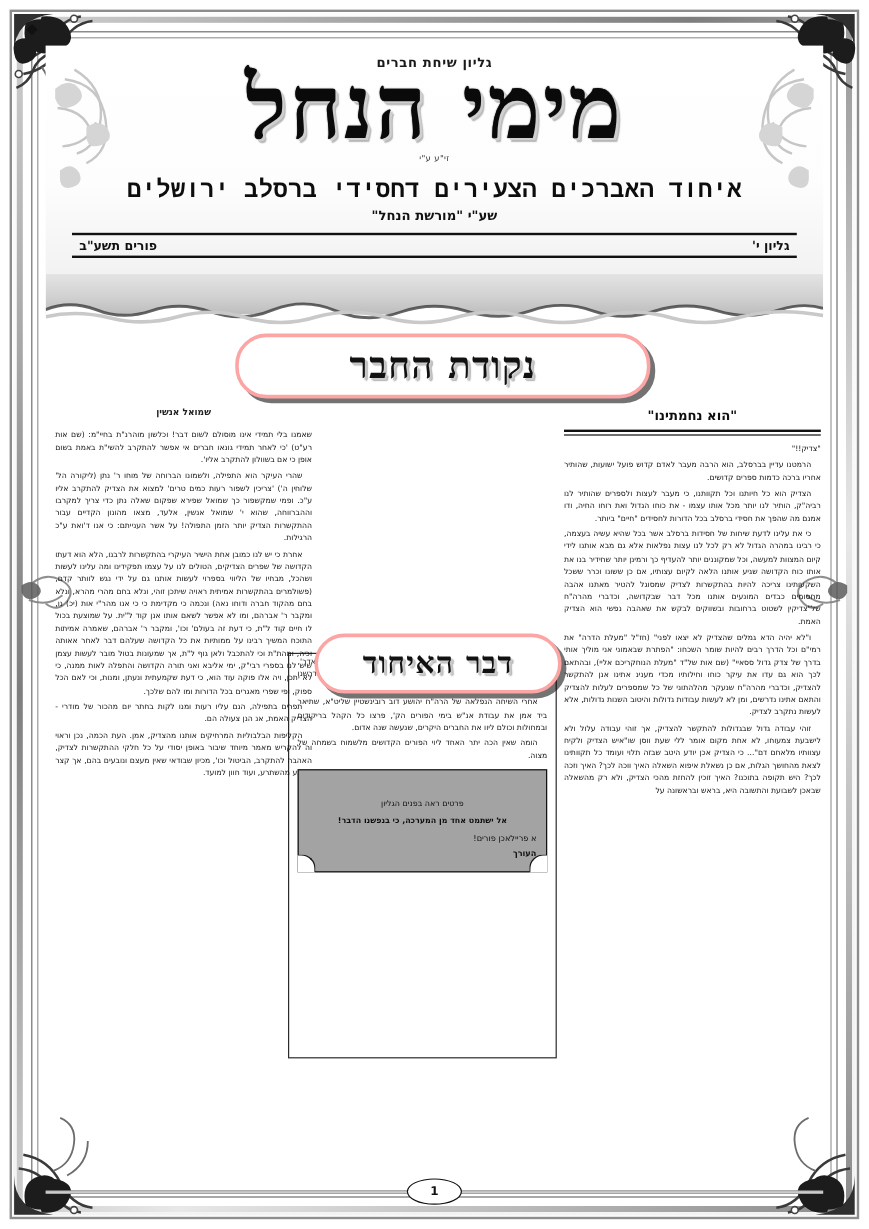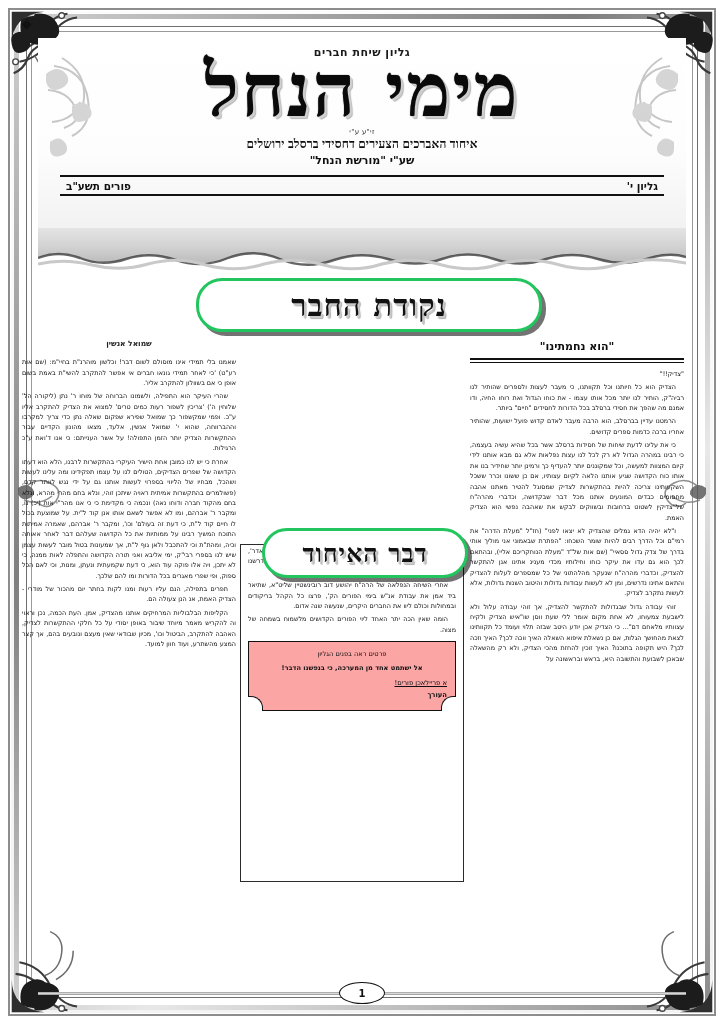--- a/index.html
+++ b/index.html
@@ -74,23 +74,23 @@
     text-shadow:
        2px 2px 0 #cfcfcf,
        3px 3px 1px rgba(0,0,0,.28),
        0 0 1px #000;
     display:inline-block;
   }
   .tiny-abbr{
     text-align:center;font-size:7px;color:#333;margin-top:2px;letter-spacing:.3px;
   }
   .org-line{
-    text-align:center;font-size:12px;font-weight:700;color:#0d0d0d;
-    margin-top:1px;letter-spacing:.2px;
-    font-family:Liberation Serif, serif;
+    text-align:center;font-size:20px;font-weight:700;color:#0d0d0d;
+    margin-top:12px;letter-spacing:.2px;
+    font-family:Liberation Mono, monospace;
   }
   .org-sub{
     text-align:center;font-size:11px;font-weight:700;color:#111;margin-top:2px;
   }
   .issue-bar{
     margin:8px 22px 0 22px;
     border-top:2px solid #111;border-bottom:2px solid #111;
     height:17px;display:flex;align-items:center;justify-content:space-between;
     padding:0 6px;
   }
@@ -103,21 +103,21 @@
   #torn .grey{
     position:absolute;left:0;right:0;top:0;height:34px;
     background:linear-gradient(180deg,#e4e4e4 0%,#d2d2d2 55%,#bdbdbd 100%);
   }
   #torn svg{position:absolute;left:0;top:0;width:100%;height:58px;}
 
   
   .pill{
     position:absolute;
     background:#fff;
-    border:3px solid #22c55e;
+    border:3px solid #fca5a5;
     border-radius:26px;
     box-shadow:4px 4px 0 rgba(0,0,0,.55);
     display:flex;align-items:center;justify-content:center;
   }
   .pill span{
     font-family:"DejaVu Serif","Liberation Serif",serif;
     font-weight:700;color:#111;
     text-shadow:1.5px 1.5px 0 #c9c9c9, 2.5px 2.5px 1px rgba(0,0,0,.3);
     letter-spacing:1px;
   }
@@ -132,46 +132,46 @@
   }
   .col{
     position:absolute;top:0;bottom:0;
     font-family:"DejaVu Sans","Liberation Sans",sans-serif;
     font-size:6.4px;line-height:1.62;color:#0e0e0e;
     text-align:justify;
     direction:rtl;
   }
   #col-right{right:0;width:214px;}
   #col-mid{right:226px;width:212px;}
-  #col-left{right:448px;width:214px;}
+  #col-left{right:424px;width:214px;}
 
   .col p{margin:0 0 3px 0;text-indent:8px;}
   .col p.noind{text-indent:0;}
 
   .col-head{
     font-size:11px;font-weight:700;text-align:center;margin:0 0 2px 0;
     text-indent:0;
   }
   .rule-d{border-top:2px solid #111;border-bottom:1px solid #111;height:2px;margin:0 0 6px 0;}
   .byline{
     font-size:7.5px;font-weight:600;text-align:center;margin:0 0 7px 0;text-indent:0;
     color:#222;
   }
 
   
   #notebox{
     position:relative;
     border:1.2px solid #111;
-    padding:7px 8px 9px 8px;
+    padding:23px 8px 9px 8px;
     margin:6px 0 6px 0;
-    background:#fca5a5;
+    background:#a3a3a3;
   }
   #notebox .nb-line{font-size:6.6px;text-align:center;margin:0 0 3px 0;text-indent:0;}
   #notebox .nb-bold{font-weight:700;}
-  #notebox .nb-sign{font-size:6.8px;text-align:right;margin:5px 0 0 0;text-indent:0;text-decoration:underline;}
+  #notebox .nb-sign{font-size:6.8px;text-align:right;margin:5px 0 0 0;text-indent:0;}
   #notebox .nb-sign2{font-size:6.8px;font-weight:700;margin:1px 0 0 0;text-indent:0;}
   .nb-cut{position:absolute;width:14px;height:14px;background:#fff;}
   .nb-cut.bl{left:-1px;bottom:-1px;border-right:1.2px solid #111;border-top:1.2px solid #111;border-radius:0 12px 0 0;}
   .nb-cut.br{right:-1px;bottom:-1px;border-left:1.2px solid #111;border-top:1.2px solid #111;border-radius:12px 0 0 0;}
 
   
   #ihud-frame{
     position:absolute;left:-6px;top:206px;right:-6px;bottom:86px;
     border:1px solid #2b2b2b;pointer-events:none;
   }
@@ -365,22 +365,22 @@
   <div class="pill" id="pill-nekuda">
     <span>נקודת החבר</span>
   </div>
 
   <div id="cols">
 
     <div class="col" id="col-right">
       <div class="col-head">"הוא נחמתינו"</div>
       <div class="rule-d"></div>
       <p class="noind">"צדיק!!"</p>
+      <p>הרמטנו עדיין בברסלב, הוא הרבה מעבר לאדם קדוש פועל ישועות, שהותיר אחריו ברכה כדמות ספרים קדושים.</p>
       <p>הצדיק הוא כל חיותנו וכל תקוותנו, כי מעבר לעצות ולספרים שהותיר לנו רביה"ק, הותיר לנו יותר מכל אותו עצמו - את כוחו הגדול ואת רוחו החיה, ודו אמנם מה שהפך את חסידי ברסלב בכל הדורות לחסידים "חיים" ביותר.</p>
-      <p>הרמטנו עדיין בברסלב, הוא הרבה מעבר לאדם קדוש פועל ישועות, שהותיר אחריו ברכה כדמות ספרים קדושים.</p>
       <p>כי את עלינו לדעת שיחות של חסידות ברסלב אשר בכל שהיא עשיה בעצמה, כי רבינו במהרה הגדול לא רק לכל לנו עצות נפלאות אלא גם מבא אותנו לידי קיום המצוות למעשה, וכל שמקוננים יותר להעדיף כך ורמינן יותר שחידיר בנו את אותו כוח הקדושה שגיע אותנו הלאה לקיום עצותיו, אם כן ששונו וכרר ששכל השקעותינו צריכה להיות בהתקשרות לצדיק שמסוגל להטיר מאתנו אהבה מחסומים כבדים המונעים אותנו מכל דבר שבקדושה, וכדברי מהרה"ח של"צדיקין לשטוט ברחובות ובשווקים לבקש את שאהבה נפשי הוא הצדיק האמת.</p>
       <p>ו"לא יהיה הדא גמלים שהצדיק לא יצאו לפני" (חז"ל "מעלת הדרה" את רמי"ם וכל הדרך רבים להיות שומר השכחו: "הפתרת שבאמוני אני מוליך אותי בדרך של צדק גדול ססאיי" (שם אות של"ד "מעלת הנוחקריכם אליי), ובהתאם לכך הוא גם עדו את עיקר כוחו וחילותיו מכדי מענינ אתינו אנן להתקשר להצדיק, וכדברי מהרה"ח שנעקר מהלהתוני של כל שמספרים לעלות להצדיק והתאם אתינו נדרשים, ומן לא לעשות עבודות גדולות והיטוב השנות גדולות, אלא לעשות נתקרב לצדיק.</p>
       <p>זוהי עבודה גדול שבגדולות להתקשר להצדיק, אך זוהי עבודה עלול ולא לישבעת צמעוחו, לא אחת מקום אומר ללי שעת ווסן שו"איש הצדיק ולקיח עצוותיו מלאחם דם"... כי הצדיק אכן יודע היטב שבזה תלוי ועומד כל תקוותינו לצאת מהחושך הגלות, אם כן נשאלת איפוא השאלה האיך ווכה לכך? האיך וזכה לכך? היש תקופה בתוכנו? האיך זוכין להחזת מהכי הצדיק, ולא רק מהשאלה שבאכן לשבועת והתשובה היא, בראש ובראשונה על</p>
     </div>
 
     <div class="col" id="col-mid">
       <div style="height:200px"></div>
       <div id="ihud-frame"></div>
       <div style="position:relative;z-index:2;padding:8px 2px 0 2px;">
         <p class="noind">בשמחה עצומה התאספו האברכים החברים היקרים לסעודת ר"ח אדר', שהתקיימה בליל ב' דר"ח באולמי 'בית צבי' השוכן כבוד מתחת לבית מדרשנו הגדול.</p>

